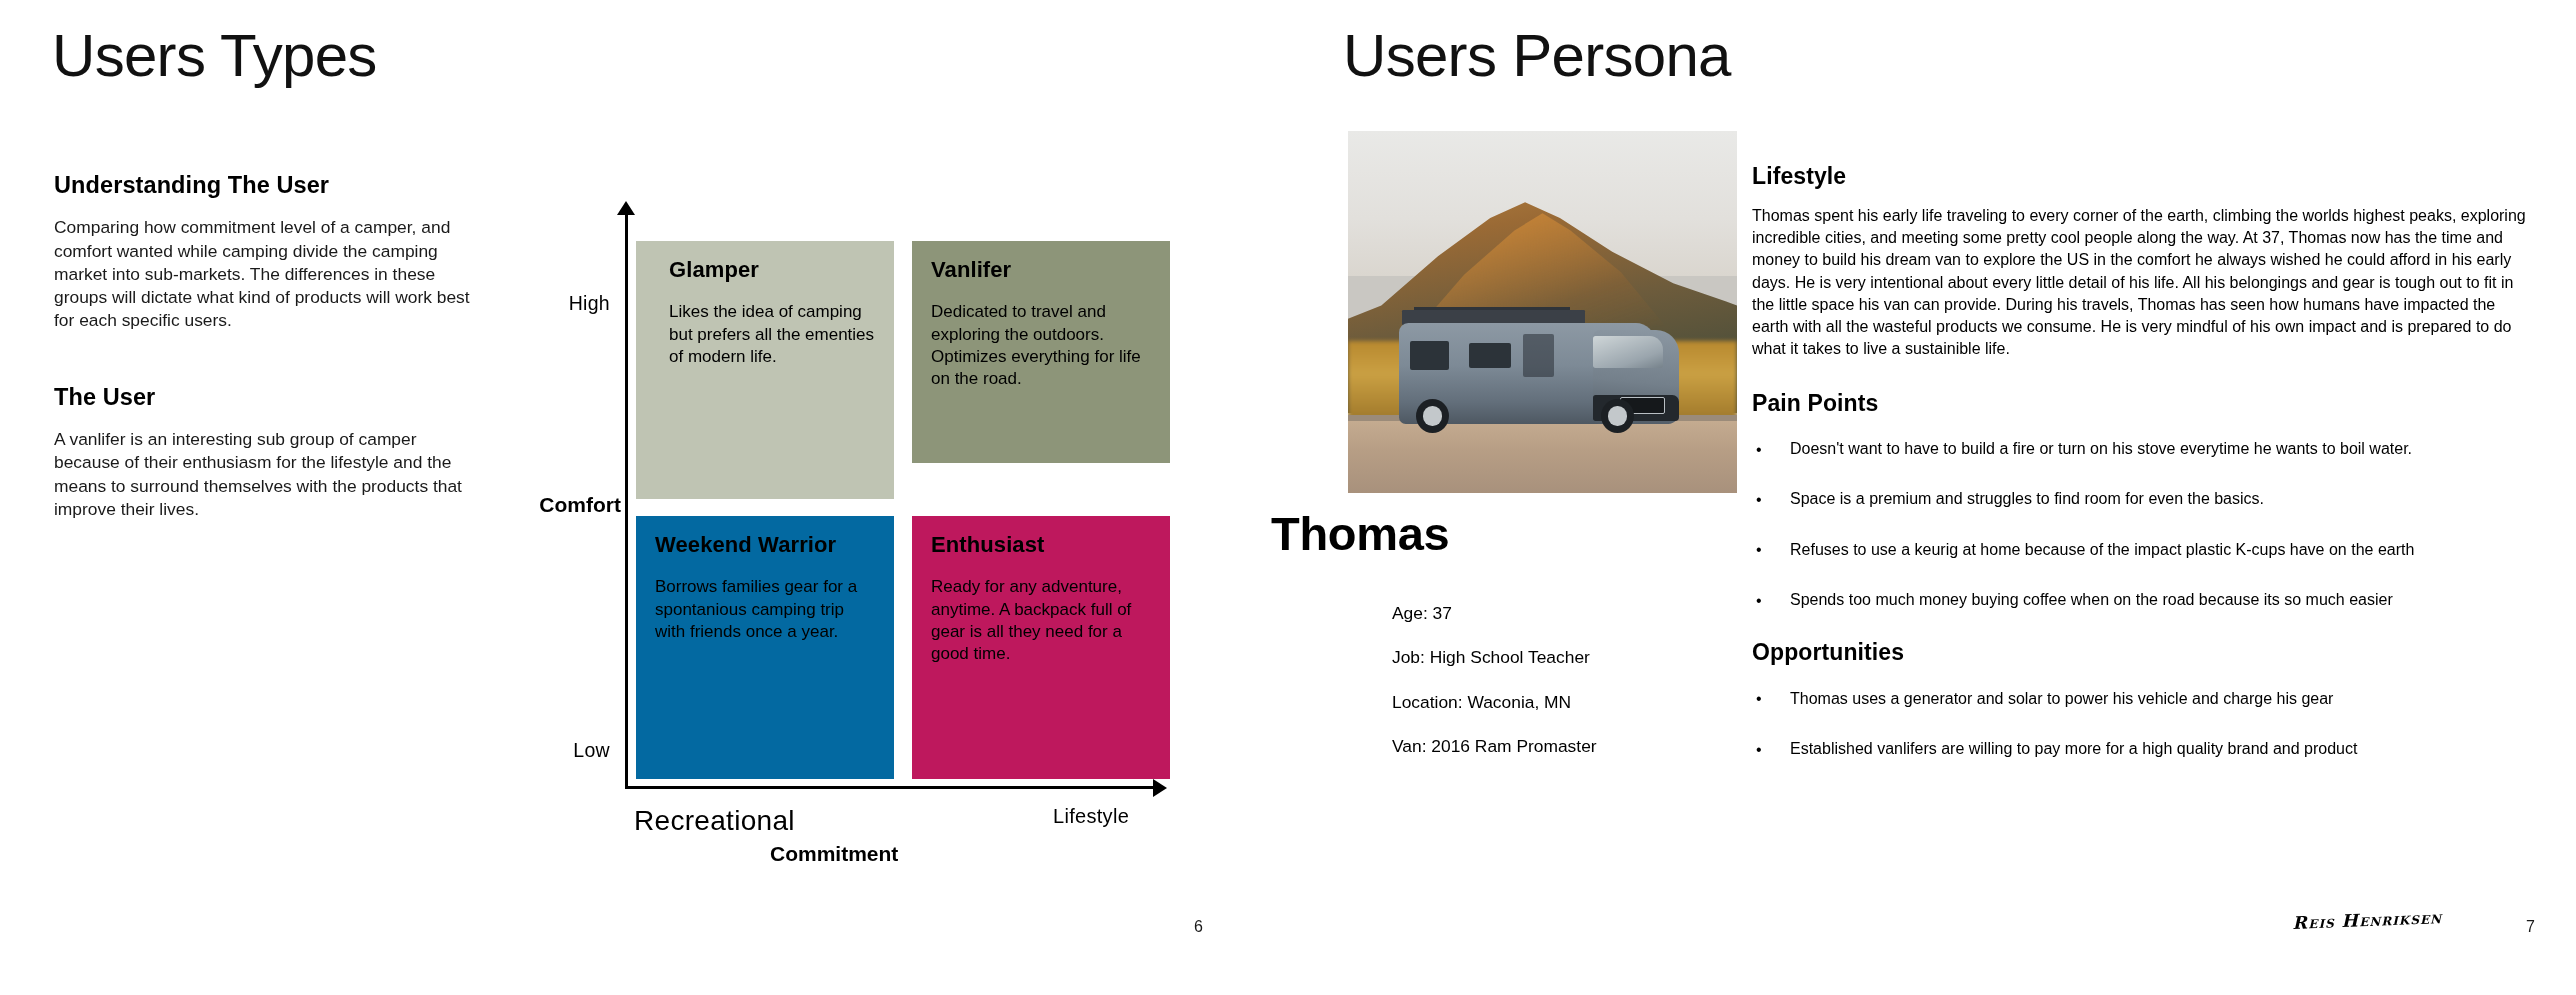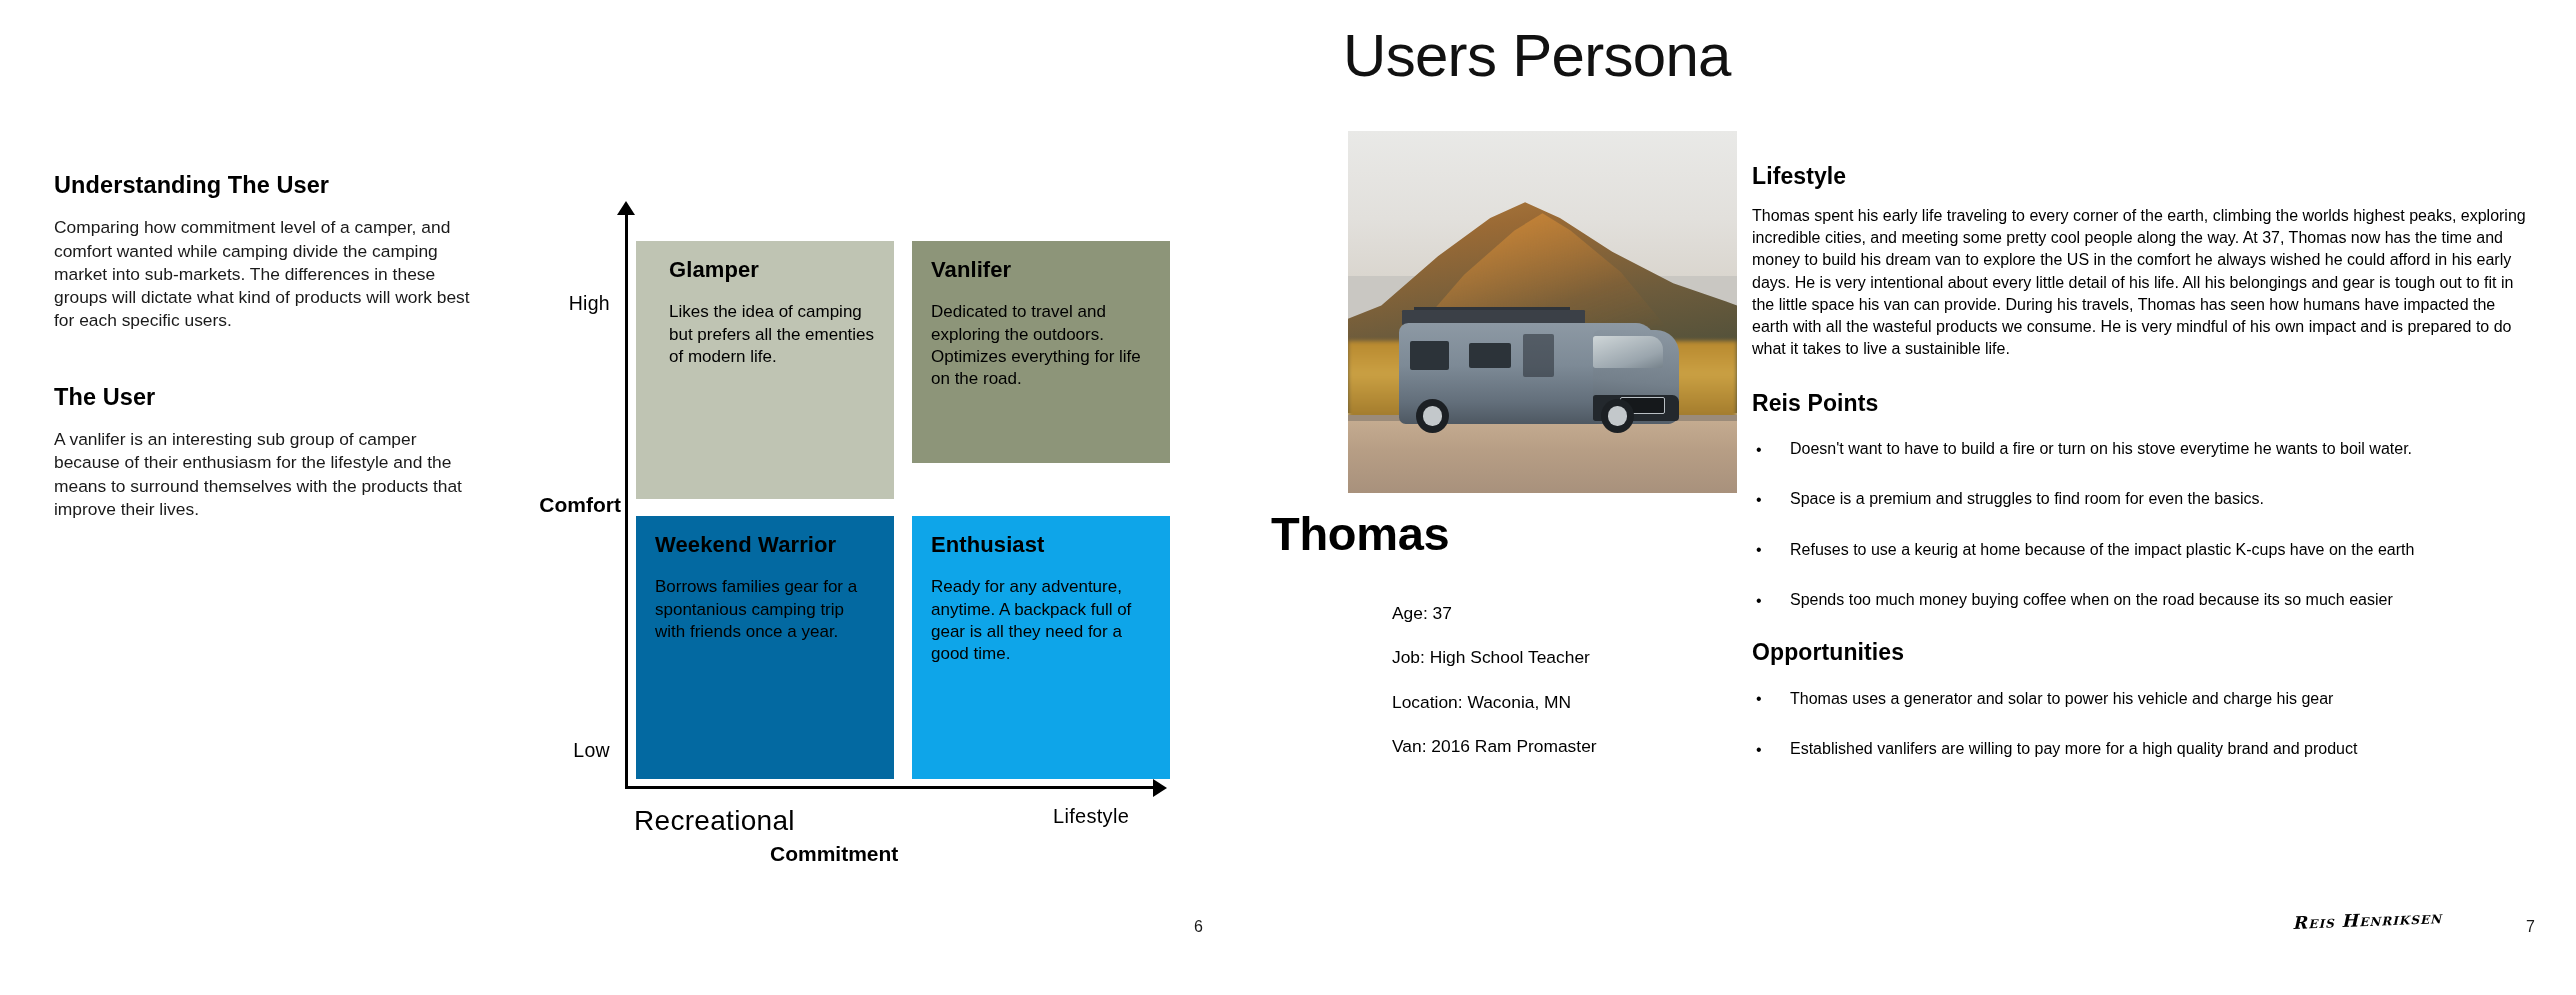--- a/index.html
+++ b/index.html
@@ -310,20 +310,21 @@
     transform: rotate(-2.2deg) skewX(-4deg);
     white-space: nowrap;
     font-variant: small-caps;
   }
 </style>
 </head>
 <body>
 
 <div class="page page-left">
 
+  <div class="page-title page-title-left">Users Types</div>
 
   <div class="left-col">
     <div class="block1">
       <h2 class="sec-head">Understanding The User</h2>
       <p class="sec-body">Comparing how commitment level of a camper, and comfort wanted while camping divide the camping market into sub-markets. The differences in these groups will dictate what kind of products will work best for each specific users.</p>
     </div>
     <div class="block2">
       <h2 class="sec-head">The User</h2>
       <p class="sec-body">A vanlifer is an interesting sub group of camper because of their enthusiasm for the lifestyle and the means to surround themselves with the products that improve their lives.</p>
     </div>
@@ -352,21 +353,21 @@
     <div class="quad quad-tr" style="background:#8d9579">
       <h3 class="quad-title">Vanlifer</h3>
       <p class="quad-body">Dedicated to travel and exploring the outdoors. Optimizes everything for life on the road.</p>
     </div>
 
     <div class="quad quad-bl" style="background:#0369a1">
       <h3 class="quad-title">Weekend Warrior</h3>
       <p class="quad-body">Borrows families gear for a spontanious camping trip with friends once a year.</p>
     </div>
 
-    <div class="quad quad-br" style="background:#0ea5e9">
+    <div class="quad quad-br" style="background:#be185d">
       <h3 class="quad-title">Enthusiast</h3>
       <p class="quad-body">Ready for any adventure, anytime. A backpack full of gear is all they need for a good time.</p>
     </div>
   </div>
 
   <div class="pagenum pagenum-left">6</div>
 </div>
 
 <div class="page page-right"></div>
 
@@ -403,21 +404,21 @@
 </ul>
 
 <div class="right-col">
 
   <div>
     <h2 class="rc-head">Lifestyle</h2>
     <p class="rc-body">Thomas spent his early life traveling to every corner of the earth, climbing the worlds highest peaks, exploring incredible cities, and meeting some pretty cool people along the way. At 37, Thomas now has the time and money to build his dream van to explore the US in the comfort he always wished he could afford in his early days. He is very intentional about every little detail of his life. All his belongings and gear is tough out to fit in the little space his van can provide. During his travels, Thomas has seen how humans have impacted the earth with all the wasteful products we consume. He is very mindful of his own impact and is prepared to do what it takes to live a sustainible life.</p>
   </div>
 
   <div class="rc-section">
-    <h2 class="rc-head">Reis Points</h2>
+    <h2 class="rc-head">Pain Points</h2>
     <ul class="bullets">
       <li>
         <span class="dot">•</span>
         <span>Doesn't want to have to build a fire or turn on his stove everytime he wants to boil water.</span>
       </li>
       <li>
         <span class="dot">•</span>
         <span>Space is a premium and struggles to find room for even the basics.</span>
       </li>
       <li>

